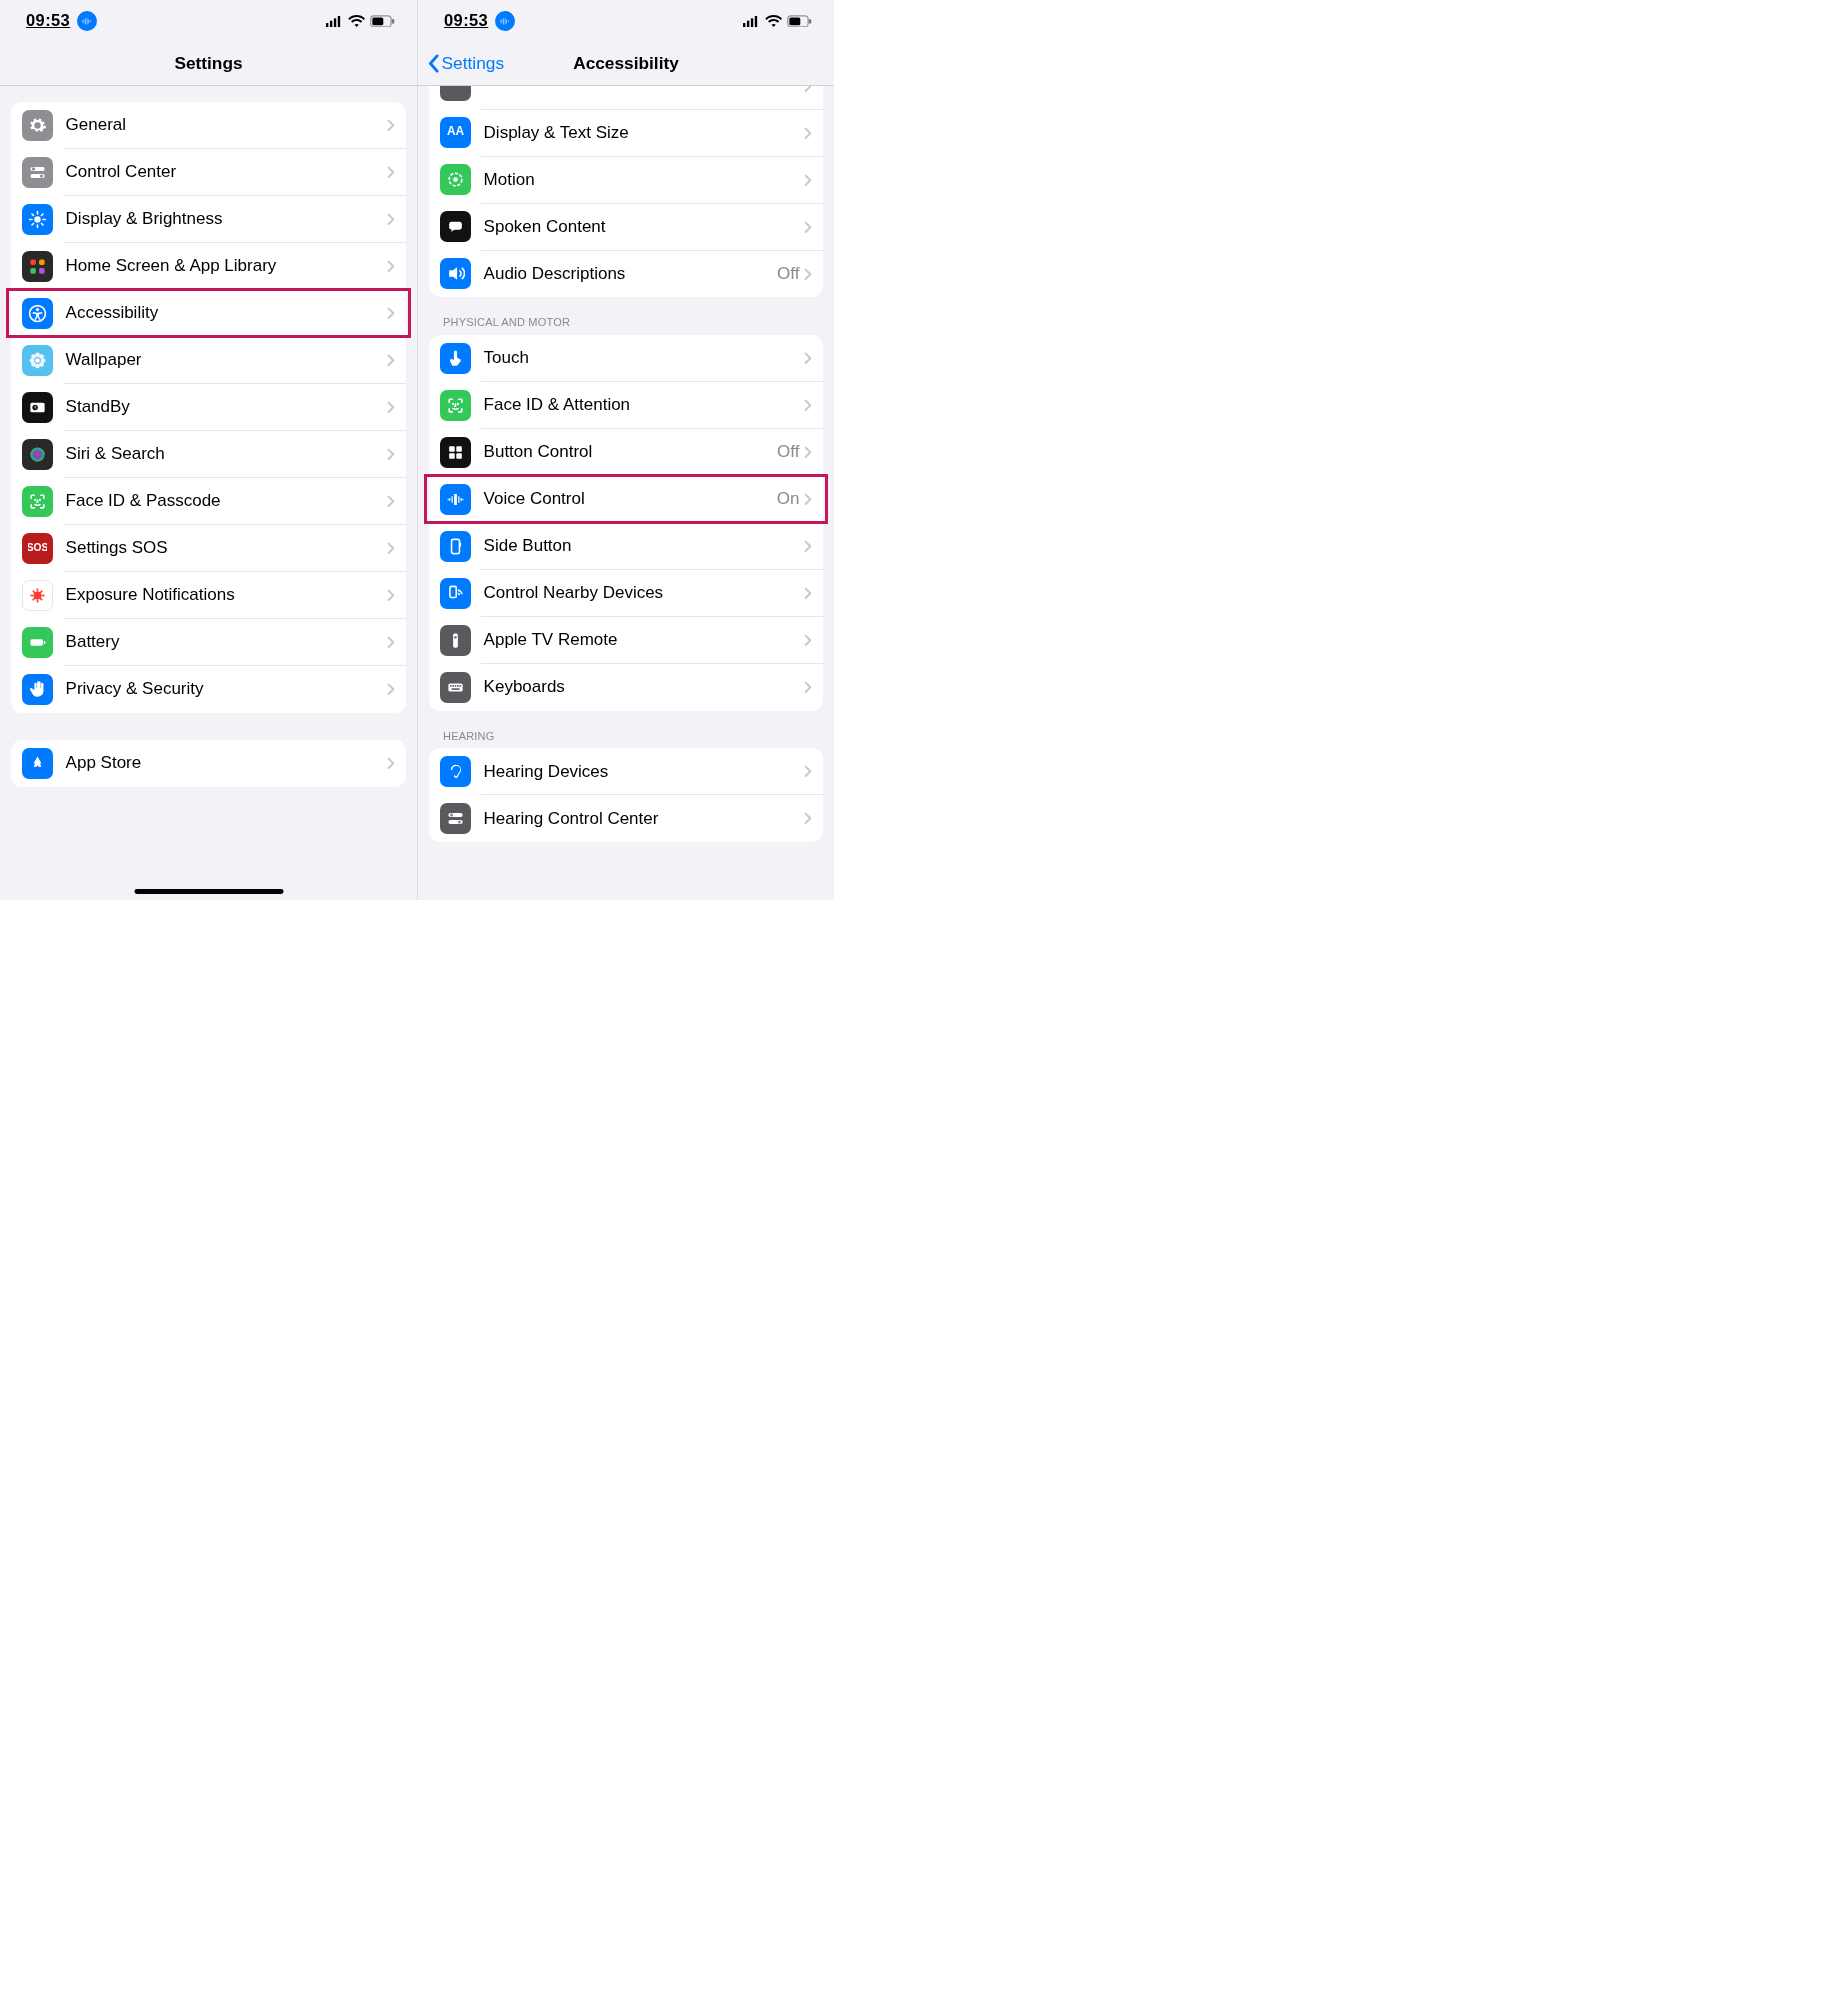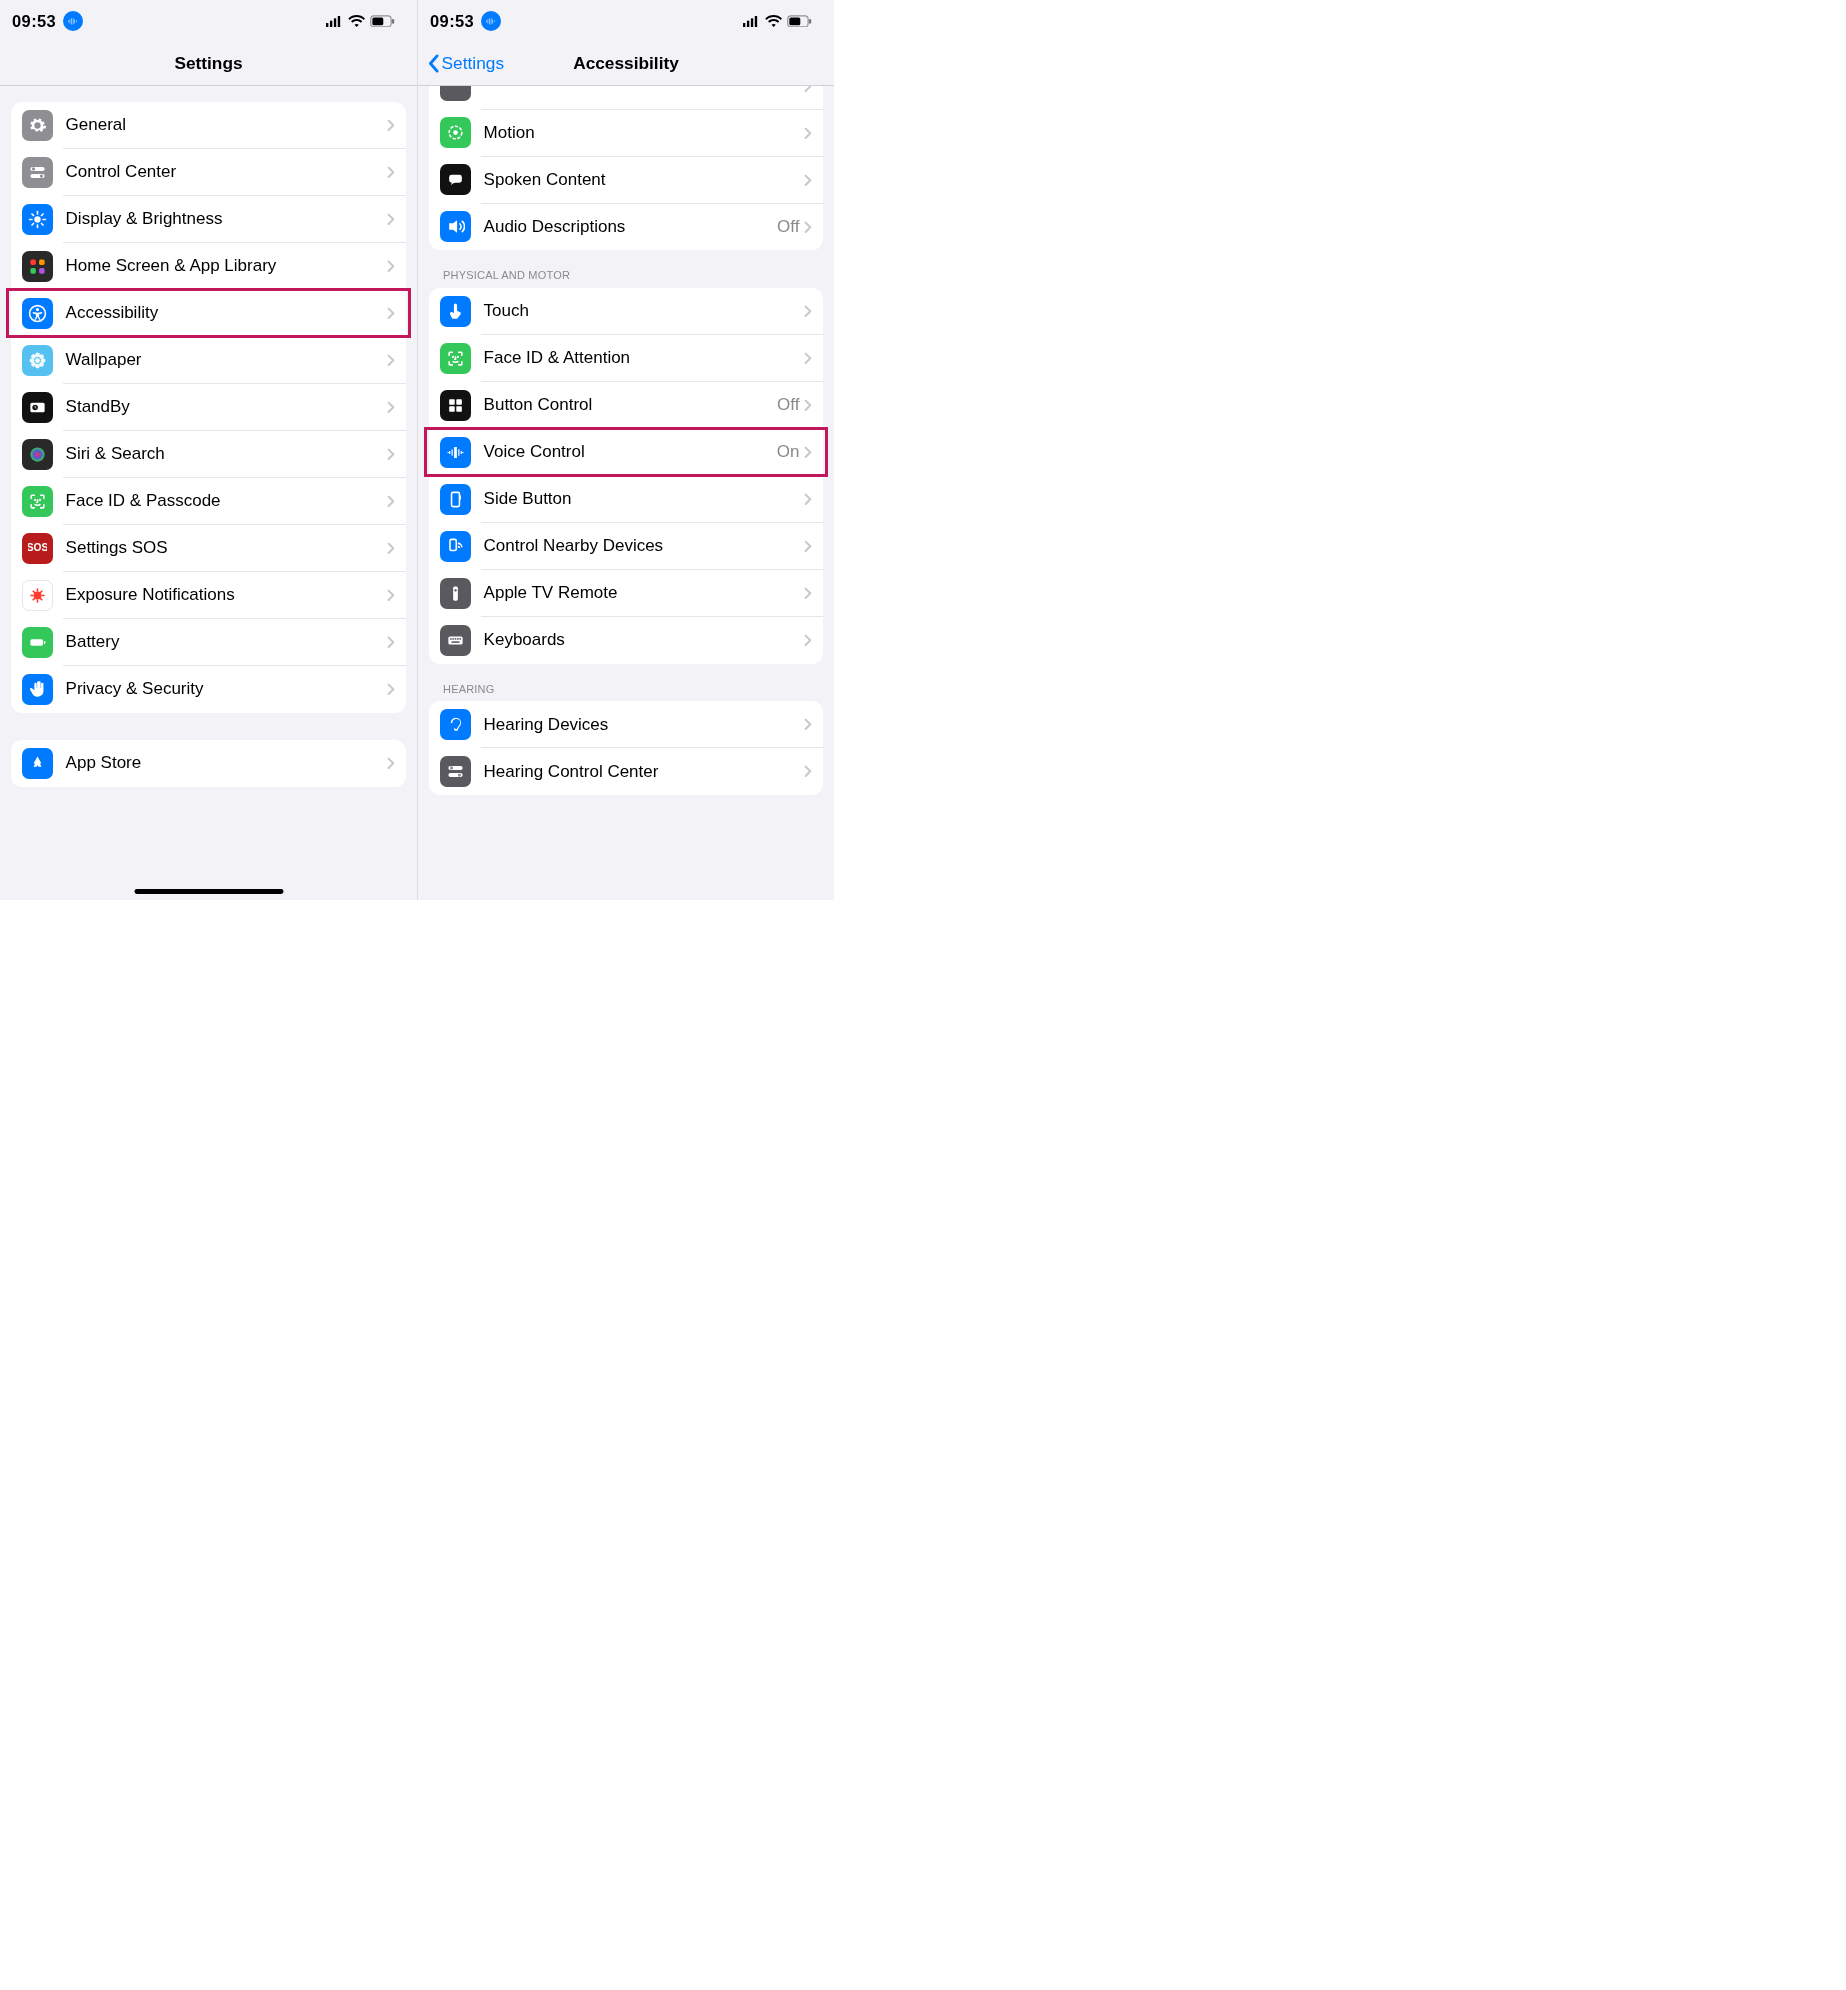--- a/index.html
+++ b/index.html
@@ -15,22 +15,24 @@
     position: relative;
     display: flex;
     flex-direction: column;
     height: 900px;
     overflow: hidden;
   }
   .phone + .phone { border-left: 0.8px solid #ddd; }
   .status-bar {
     height: 42px;
     display: flex;
+    align-items: center;
     justify-content: space-between;
-    padding: 0 22px 0 12px;
+    padding: 0 22px 0 26px;
+    text-decoration: underline;
   }
   .status-left {
     display: flex;
     align-items: center;
     gap: 6.3px;
   }
   .status-time { font-size: 16.5px; font-weight: 600; letter-spacing:0.4px; }
   .vc-bubble {
     width: 20.4px; height: 20.4px; border-radius: 50%;
     background: #007aff;
@@ -422,20 +424,33 @@
         <div class="row">
           <div class="icon-app bg-darkgray"></div>
           <span class="label"></span>
           <span class="chevron">
             <svg width="7.9" height="12.6" viewBox="0 0 10 16">
               <path fill="none" stroke="#c7c7cc" stroke-width="2.5" stroke-linecap="round" stroke-linejoin="round" d="M2 2l6 6-6 6"></path>
             </svg>
           </span>
         </div>
         <div class="row">
+          <div class="icon-app bg-blue">
+            <svg class="ic-svg" viewBox="0 0 24 24">
+              <text x="50%" y="65%" font-size="15" font-weight="700" fill="currentColor" text-anchor="middle" font-family="Arial">AA</text>
+            </svg>
+          </div>
+          <span class="label">Display &amp; Text Size</span>
+          <span class="chevron">
+            <svg width="7.9" height="12.6" viewBox="0 0 10 16">
+              <path fill="none" stroke="#c7c7cc" stroke-width="2.5" stroke-linecap="round" stroke-linejoin="round" d="M2 2l6 6-6 6"></path>
+            </svg>
+          </span>
+        </div>
+        <div class="row">
           <div class="icon-app bg-green">
             <svg class="ic-svg" viewBox="0 0 24 24">
               <circle cx="12" cy="12" r="8" fill="none" stroke="currentColor" stroke-width="2" stroke-dasharray="4 2"></circle>
               <circle cx="12" cy="12" r="3" fill="currentColor"></circle>
             </svg>
           </div>
           <span class="label">Motion</span>
           <span class="chevron">
             <svg width="7.9" height="12.6" viewBox="0 0 10 16">
               <path fill="none" stroke="#c7c7cc" stroke-width="2.5" stroke-linecap="round" stroke-linejoin="round" d="M2 2l6 6-6 6"></path>

